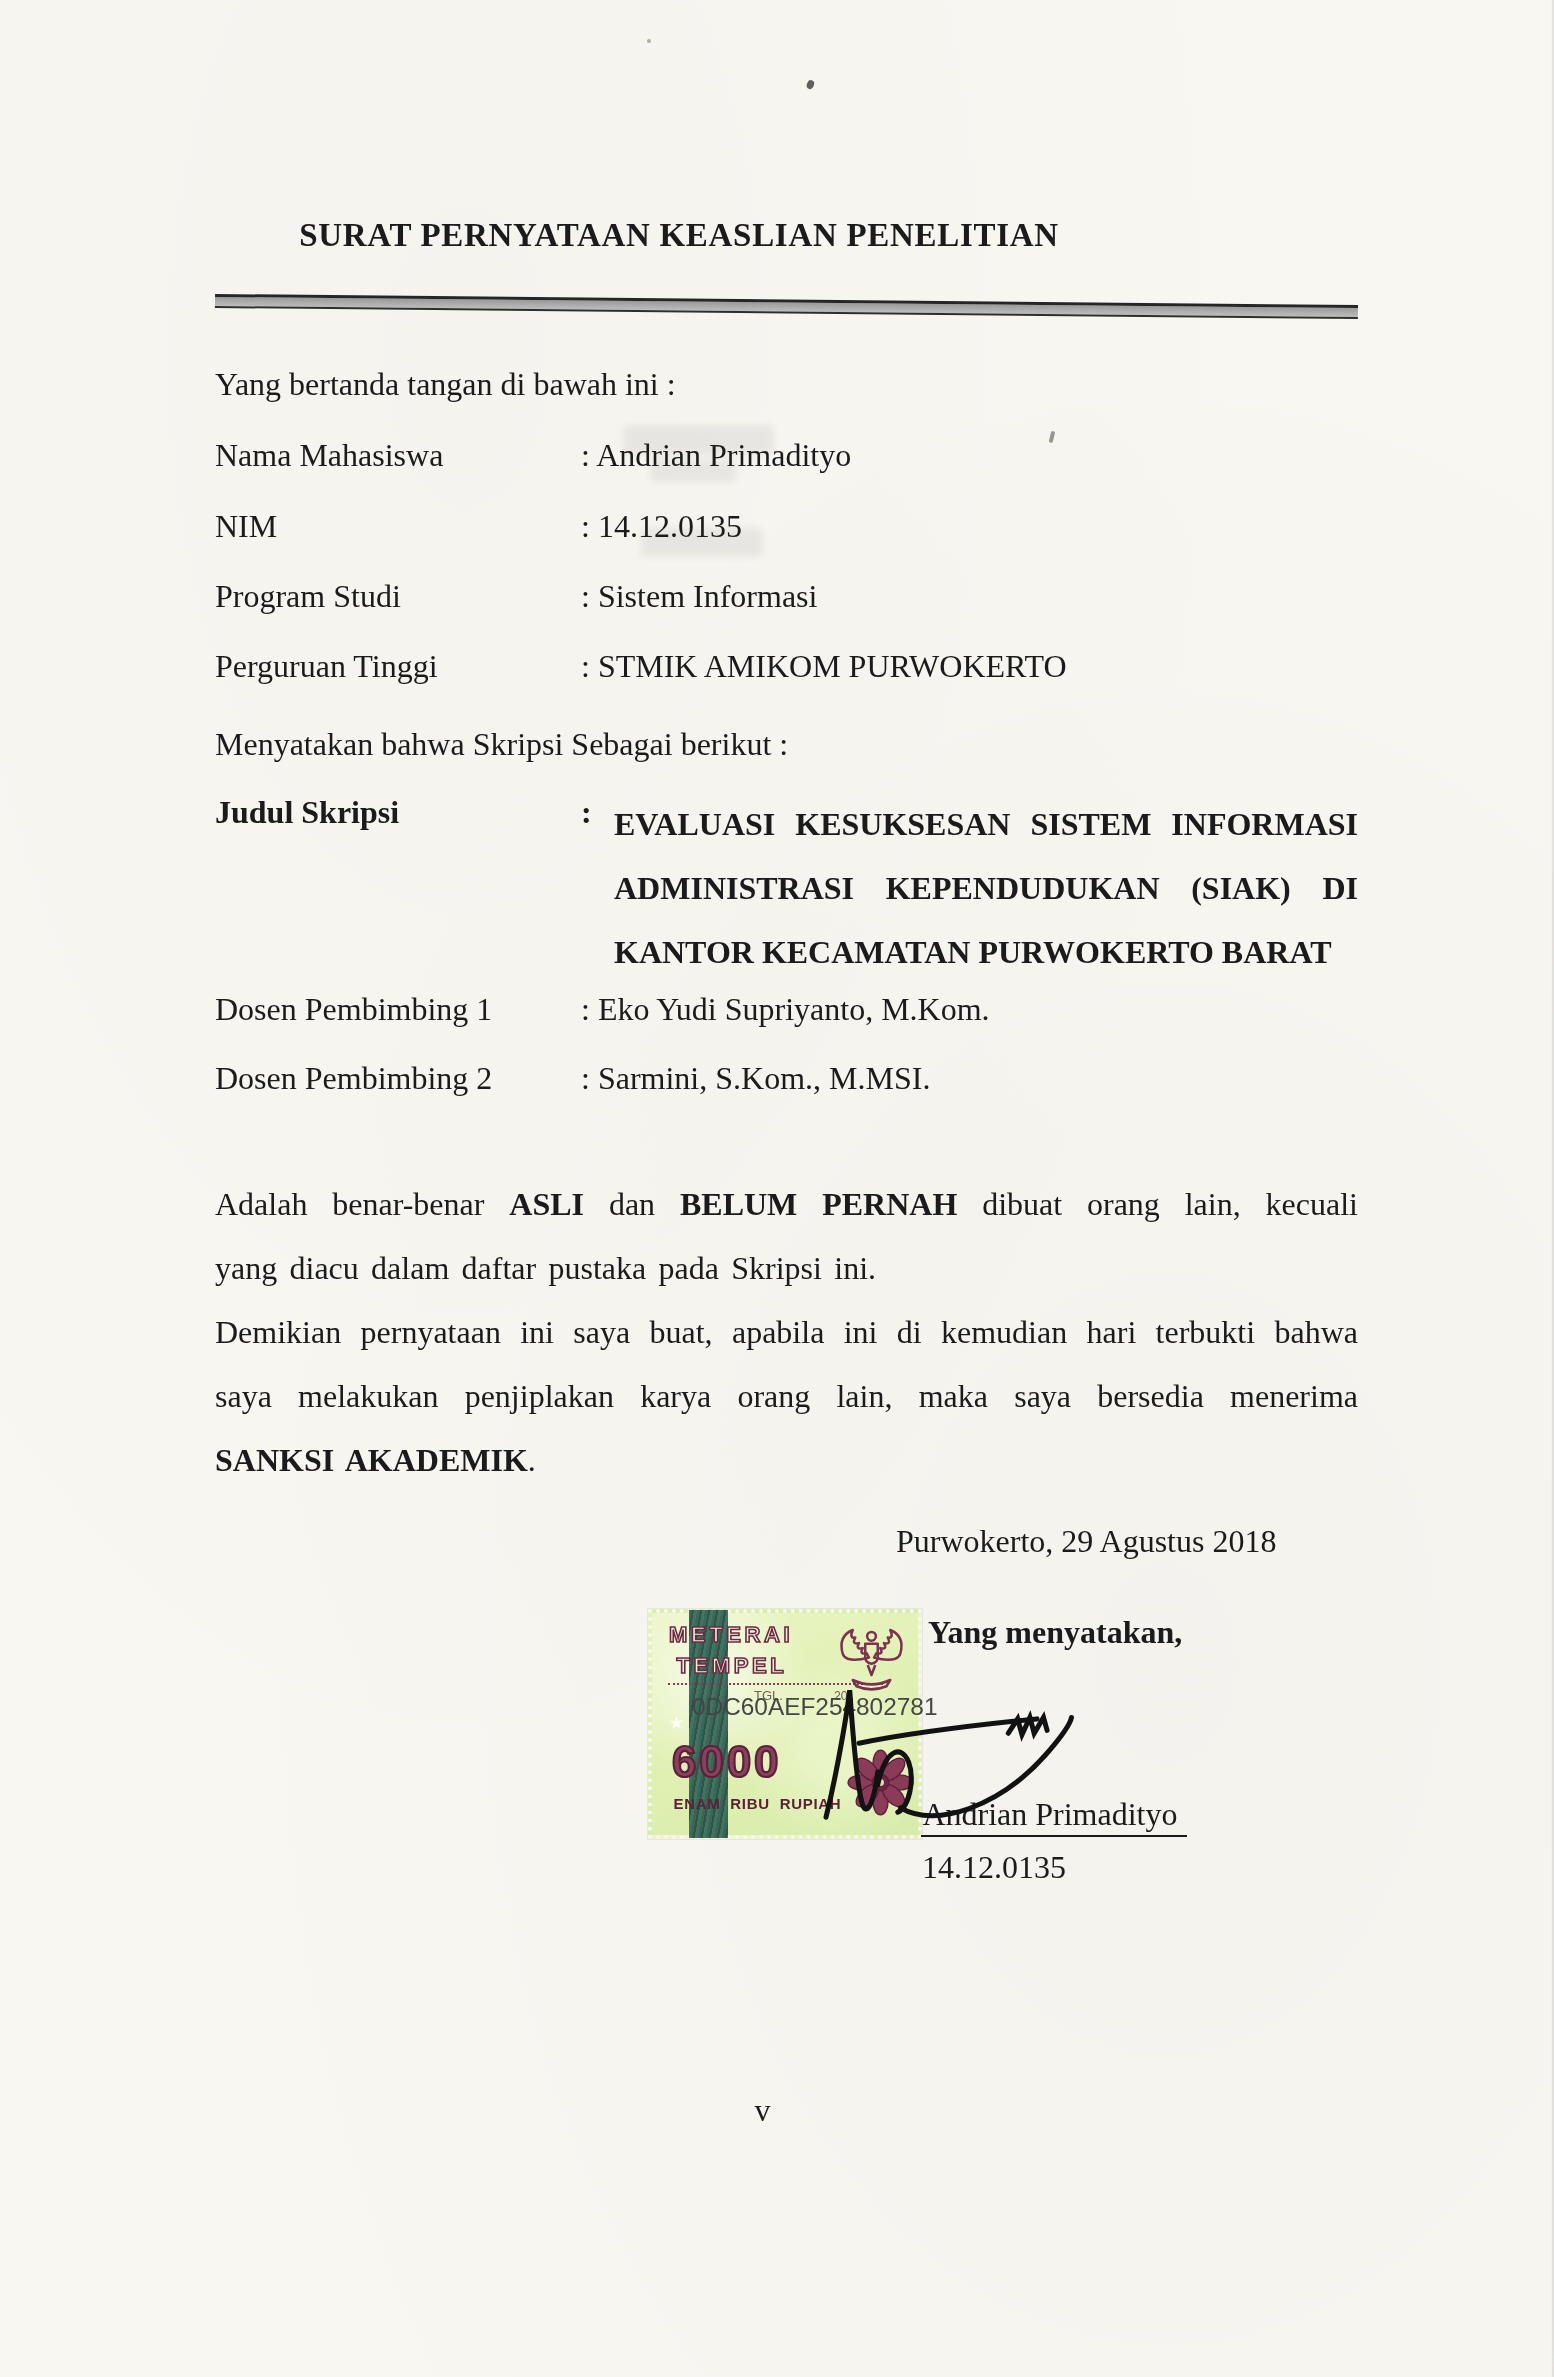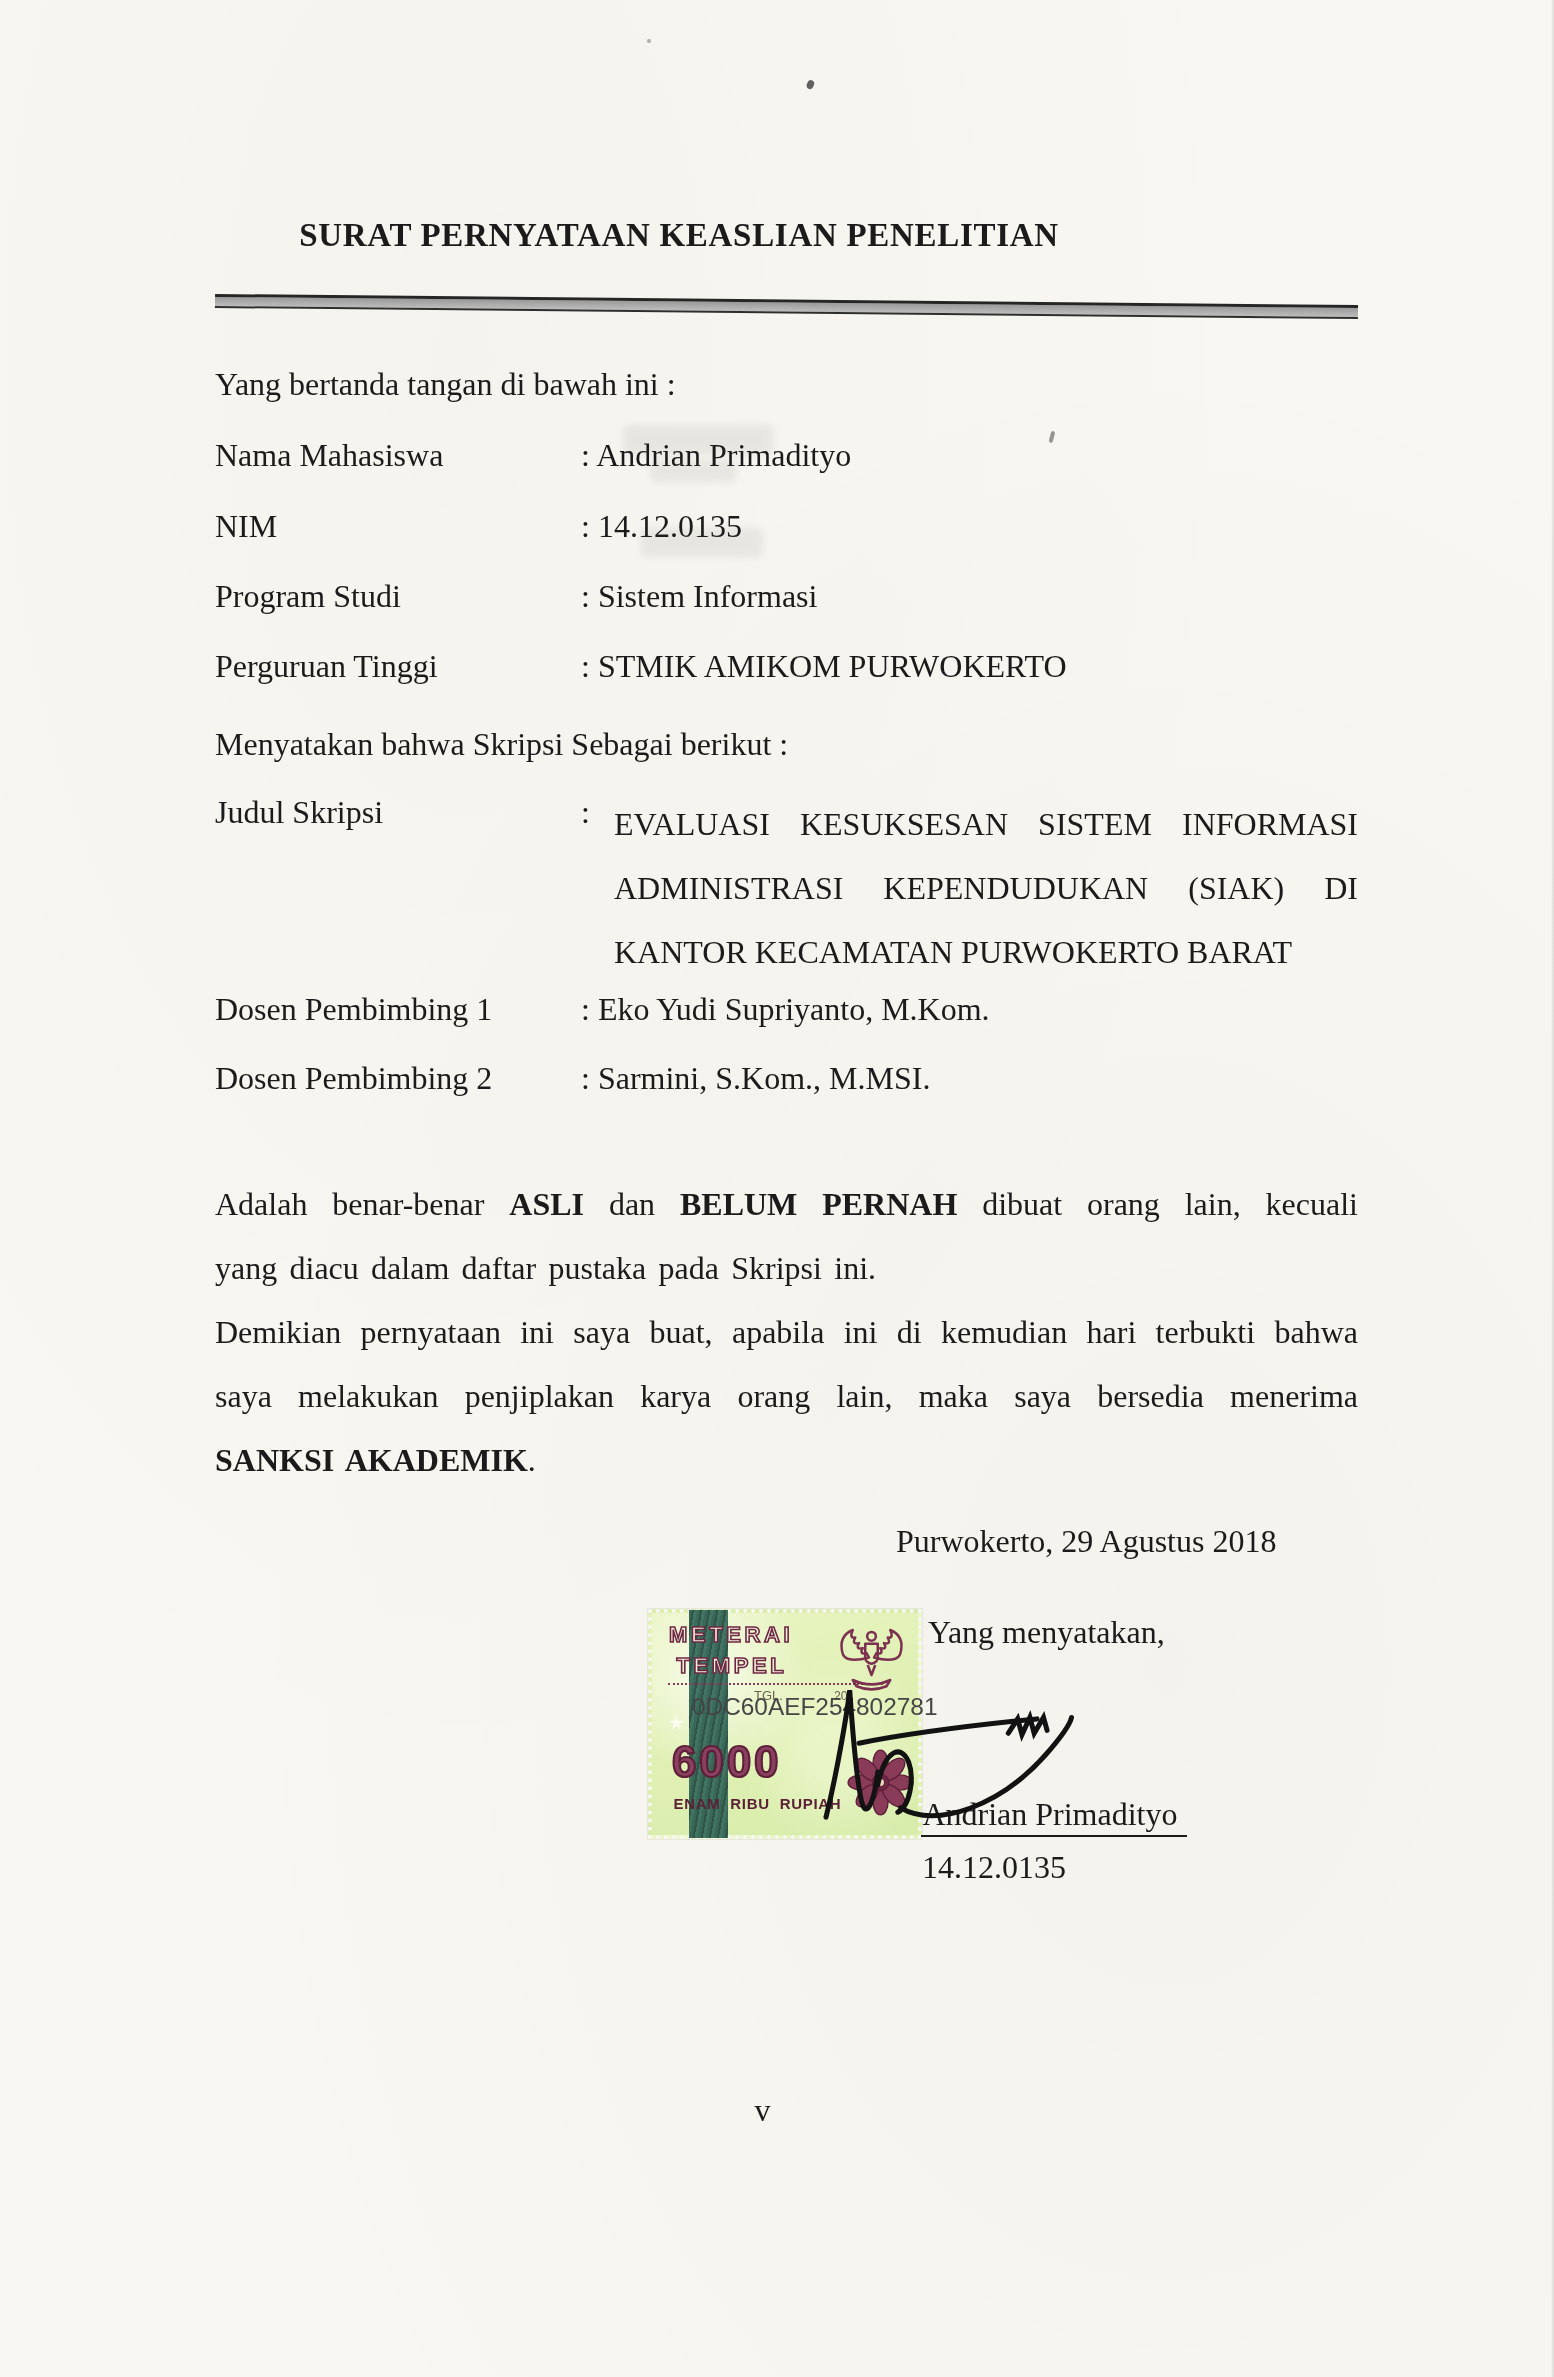--- a/index.html
+++ b/index.html
@@ -28,21 +28,21 @@
   .row .val{position:absolute;left:366px;top:0;font-family:Liberation Serif, serif;}
   .judul-colon{position:absolute;left:366px;top:0;}
   .judul-lines{position:absolute;left:399px;top:0;width:744px;}
   .jline{font-size:32px;line-height:64px;height:64px;text-align:justify;text-align-last:justify;white-space:normal;}
   .jline-last{font-size:32px;line-height:64px;height:64px;text-align:left;white-space:nowrap;}
   .para{left:215px;width:1143px;}
   .para .jline,.para .jline-last{line-height:64px;height:64px;word-spacing:4.3px;}
   b{font-weight:bold;}
   
   .date-line{left:896px;top:1521px;}
-  .pre-sign{left:928px;top:1612px;}
+  .pre-sign{left:928px;top:1612px;font-weight:bold;}
   .sig-name{left:921px;top:1794px;border-bottom:2.9px solid #1b1b1b;padding:0 10px 1.4px 1.4px;}
   .sig-nim{left:922px;top:1847px;}
   .page-num{left:0;top:2090px;width:1525px;text-align:center;}
   
   .stamp{
     left:648px;top:1609px;width:274px;height:230px;box-sizing:border-box;
     background:
       radial-gradient(circle at 22% 28%, rgba(255,255,255,0.5) 0 10%, transparent 38%),
       radial-gradient(circle at 70% 62%, rgba(255,255,240,0.35) 0 12%, transparent 42%),
       linear-gradient(160deg,#eaf5c4,#dff0b2 55%,#d7ecaa);
@@ -113,21 +113,21 @@
     <span class="lbl">Program Studi</span>
     <span class="val">: Sistem Informasi</span>
   </div>
   <div class="abs row line" style="top:646px;">
     <span class="lbl">Perguruan Tinggi</span>
     <span class="val">: STMIK AMIKOM PURWOKERTO</span>
   </div>
 
   <div class="abs line" style="left:215px;top:724px;">Menyatakan bahwa Skripsi Sebagai berikut :</div>
 
-  <div class="abs row" style="top:792px;height:194px;">
+  <div class="abs row" style="top:792px;height:194px;font-weight:bold;">
     <span class="lbl line">Judul Skripsi</span>
     <span class="judul-colon line">:</span>
     <div class="judul-lines">
       <div class="jline">EVALUASI KESUKSESAN SISTEM INFORMASI</div>
       <div class="jline">ADMINISTRASI KEPENDUDUKAN (SIAK) DI</div>
       <div class="jline-last">KANTOR KECAMATAN PURWOKERTO BARAT</div>
     </div>
   </div>
 
   <div class="abs row line" style="top:989px;">

